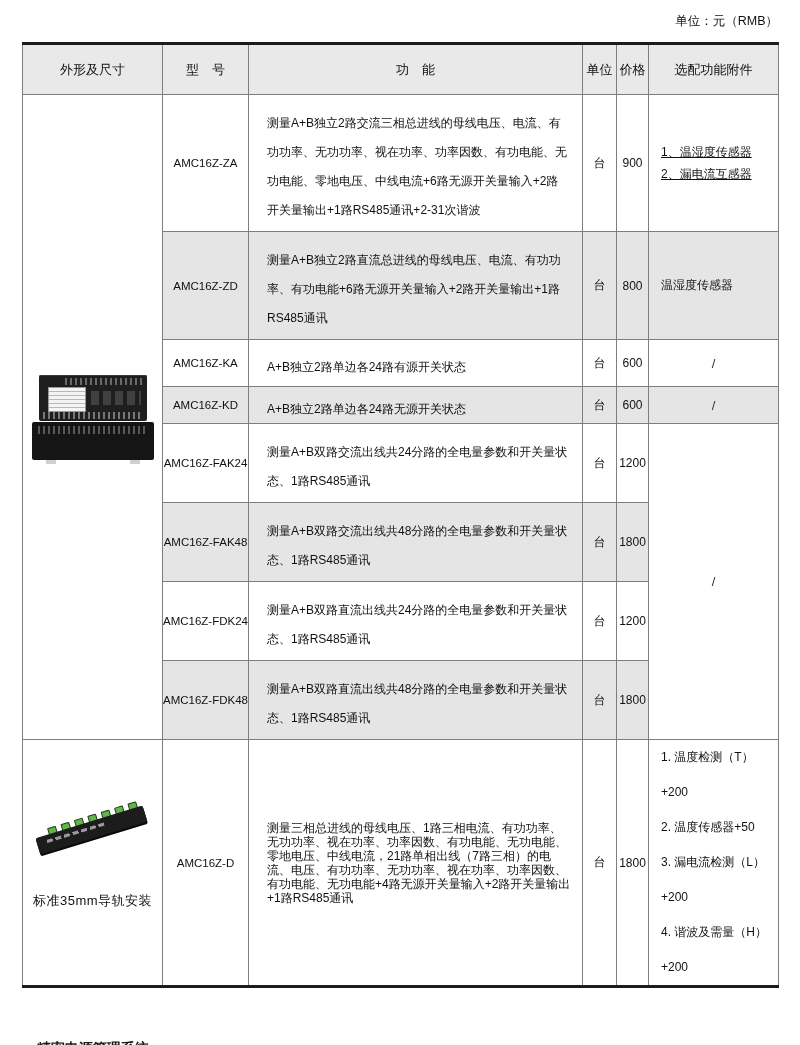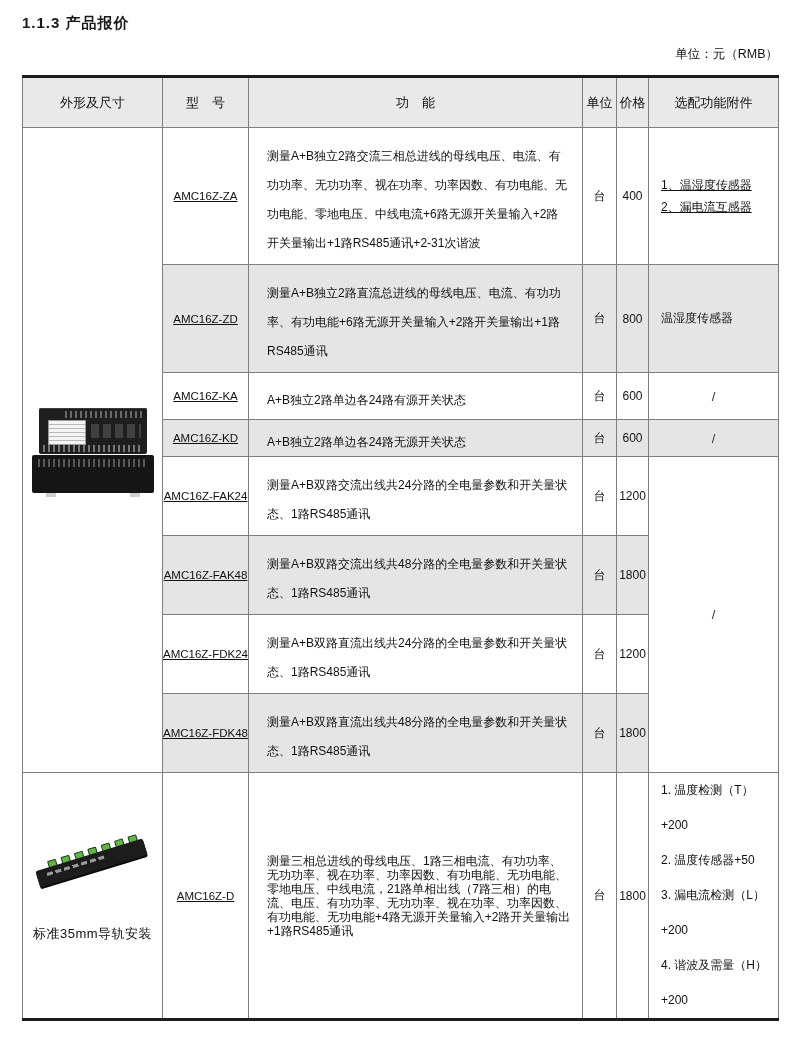--- a/index.html
+++ b/index.html
@@ -14,21 +14,21 @@
   .doc-title { font-size: 15px; font-weight: bold; margin-top: 14px; letter-spacing: 1px; }
   .unit-note { text-align: right; font-size: 12.5px; margin-top: 13px; color: #111; }
 
   table { border-collapse: collapse; table-layout: fixed; width: 756px; margin-top: 12px;
           border-top: 3px solid #1c1c1c; border-bottom: 3px solid #1c1c1c; }
   td, th { border: 1px solid #7e7e7e; font-weight: normal; vertical-align: middle; }
   tr.gray td { background: #e5e5e5; }
   thead th { background: #e9e9e9; font-size: 13px; color: #111; }
   td.white-bg { background: #ffffff; }
 
-  .model-cell { text-align: center; font-size: 11.5px; letter-spacing: 0px; color: #111; text-decoration: underline; }
+  .model-cell { text-align: center; font-size: 11.5px; letter-spacing: 0px; color: #111; }
   .func-cell  { font-size: 12px; line-height: 29px; padding: 14px 14px 6px 18px; color: #111; text-align: left; }
   .func-tight { line-height: 14px; padding: 4px 10px 4px 18px; }
   .func-single{ line-height: 16px; }
   .center-cell{ text-align: center; font-size: 12px; color: #111; }
   .acc-cell   { font-size: 12px; padding-left: 12px; color: #111; }
   .acc-line   { line-height: 22px; text-decoration: underline; }
   .acc-line-wide { line-height: 35px; }
   .slash-cell { text-align: center; font-size: 13px; color: #333; }
 
   
@@ -65,21 +65,20 @@
 
   
   .section-title { font-size: 14px; font-weight: bold; margin-top: 52px; display: flex; align-items: center; gap: 7px; }
   .bullet { font-size: 13px; line-height: 1; }
 </style>
 </head>
 <body>
 
 <div class="page">
 
-  <div class="doc-title">1.1.3 产品报价</div>
   <div class="unit-note">单位：元（RMB）</div>
 
   <table>
     <colgroup>
       <col style="width:140px">
         <col style="width:86px">
         <col style="width:334px">
       <col style="width:34px">
         <col style="width:32px">
         <col style="width:130px">
@@ -107,21 +106,21 @@
             <div class="d1-bottom">
                 <div class="d1-ticks-c"></div>
                 <div class="d1-foot f1"></div>
                 <div class="d1-foot f2"></div>
               </div>
           </div>
         </td>
         <td class="model-cell">AMC16Z-ZA</td>
         <td class="func-cell">测量A+B独立2路交流三相总进线的母线电压、电流、有功功率、无功功率、视在功率、功率因数、有功电能、无功电能、零地电压、中线电流+6路无源开关量输入+2路开关量输出+1路RS485通讯+2-31次谐波</td>
         <td class="center-cell">台</td>
-        <td class="center-cell">400</td>
+        <td class="center-cell">900</td>
         <td class="acc-cell">
           <div class="acc-line">1、温湿度传感器</div>
           <div class="acc-line">2、漏电流互感器</div>
         </td>
       </tr>
       <tr style="height:90px" class="gray">
         <td class="model-cell">AMC16Z-ZD</td>
         <td class="func-cell">测量A+B独立2路直流总进线的母线电压、电流、有功功率、有功电能+6路无源开关量输入+2路开关量输出+1路RS485通讯</td>
         <td class="center-cell">台</td>
         <td class="center-cell">800</td>

